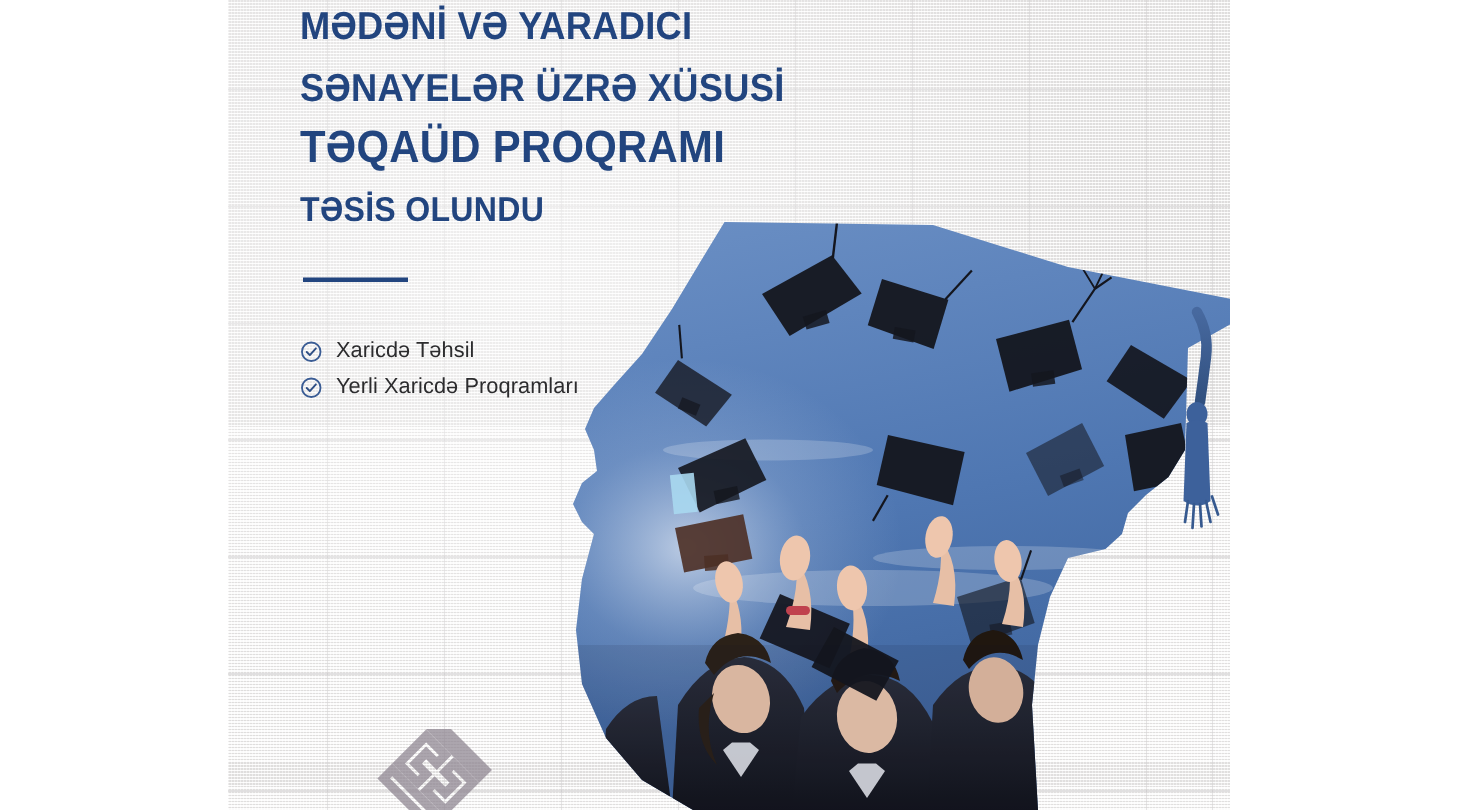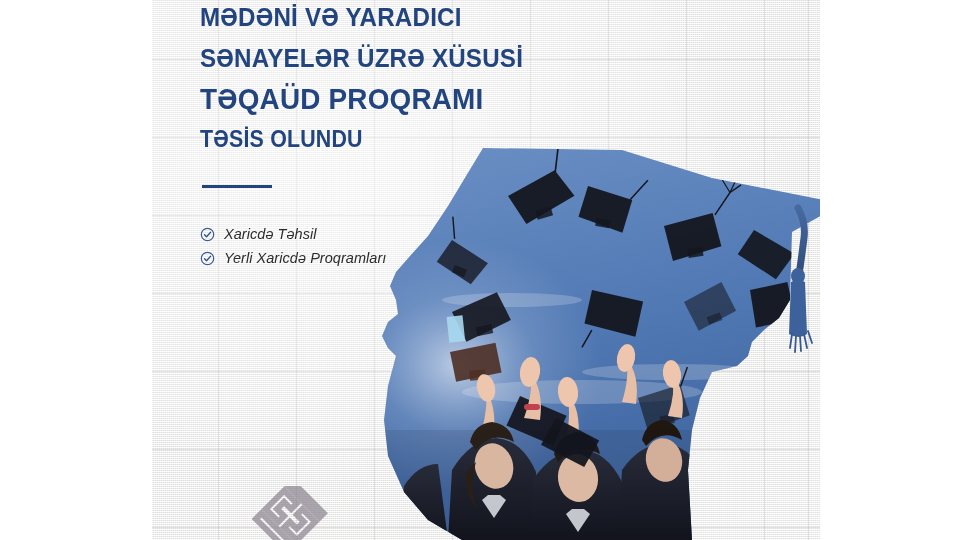--- a/index.html
+++ b/index.html
@@ -100,21 +100,20 @@
     width:15px;height:15px;flex:0 0 15px;
     display:block;
   }
   .bullet-label{
     color:#2c2c2e;
     font-size:14.5px;
     line-height:17px;
     letter-spacing:.05px;
     font-family:"Liberation Sans","DejaVu Sans",sans-serif;
     white-space:nowrap;
-    font-style:italic;
   }
 
   
   .art{
     position:absolute;
     left:0;top:0;width:668px;height:540px;
     z-index:3;
   }
 
   

